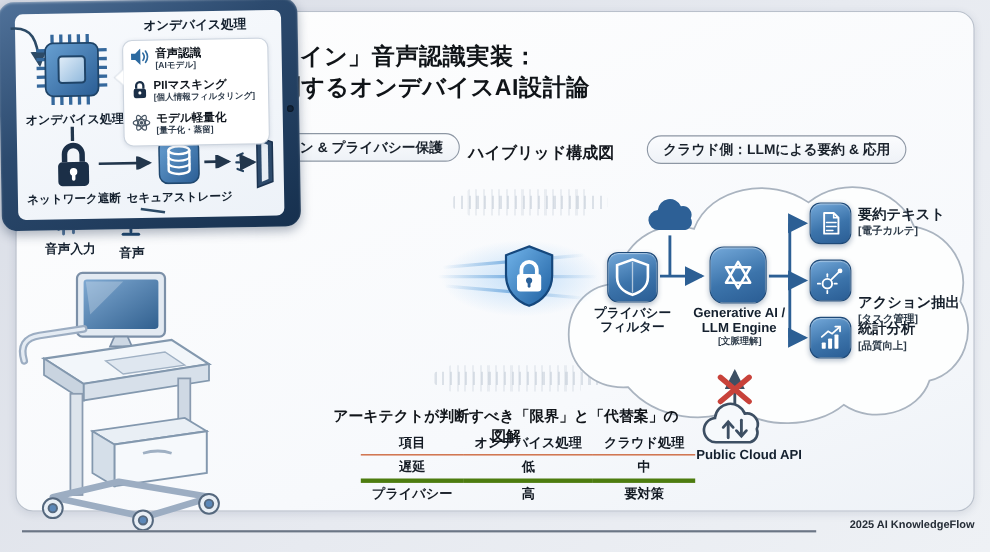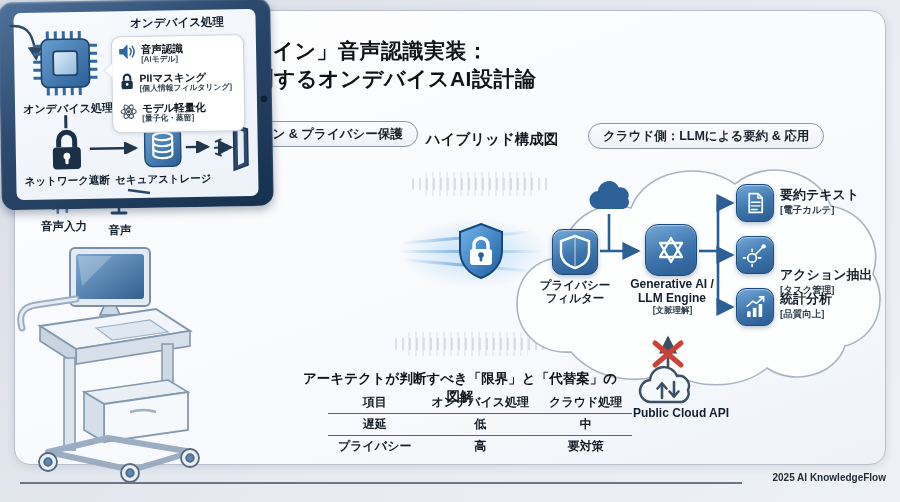--- a/index.html
+++ b/index.html
@@ -66,21 +66,21 @@
   .glow { position:absolute; border-radius:50%;
     background:radial-gradient(ellipse at center,rgba(150,200,245,.55),rgba(150,200,245,0) 70%); }
   
   .tbl-title { left:300px; top:370px; width:320px; text-align:center;
     font-size:13.5px; font-weight:bold; color:#101419; }
   table.matrix { position:absolute; left:328px; top:392px; border-collapse:collapse; }
   table.matrix th, table.matrix td {
     font-size:12px; font-weight:bold; color:#141b24; text-align:center;
     padding:2px 10px; height:16px; }
   table.matrix thead th { border-bottom:1px solid #c2410c; }
-  table.matrix tbody tr { border-bottom:1px solid #4d7c0f; }
+  table.matrix tbody tr { border-bottom:4px solid #4d7c0f; }
   table.matrix tbody tr:last-child { border-bottom:none; }
   .footer-rule { left:20px; top:482px; width:722px; height:1.5px; background:#6b7685; }
   .footer-text { left:700px; top:472px; width:186px; text-align:right;
     font-size:10px; font-weight:bold; color:#242c36; }
   svg { display:block; }
 </style>
 </head>
 <body>
 
 <div class="card"></div>

